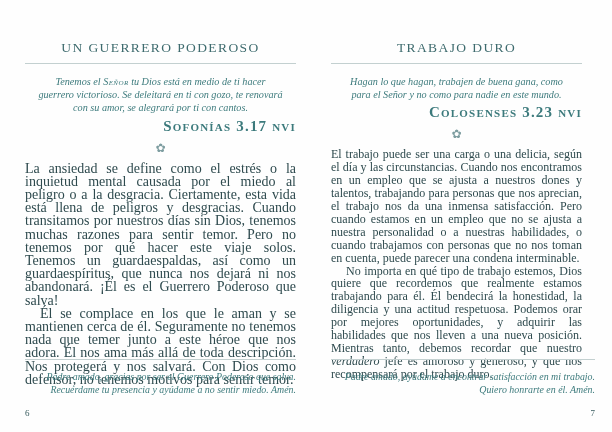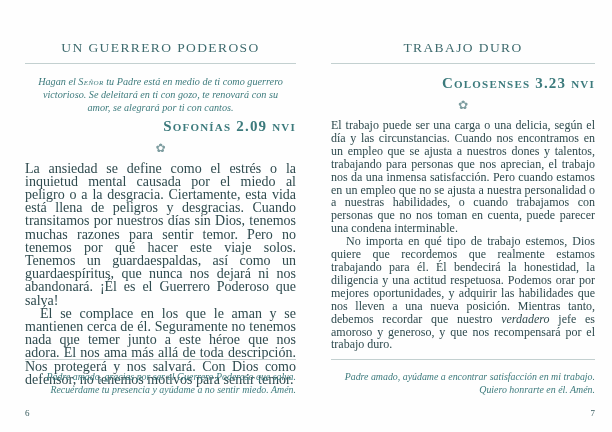--- a/index.html
+++ b/index.html
@@ -20,21 +20,21 @@
     background: #fefefe;
   }
   .page {
     position: relative;
     width: 306px;
     height: 432px;
     box-sizing: border-box;
     padding-top: 40px;
   }
   .page-left  { padding-left: 25px; padding-right: 10px; }
-  .page-right { padding-left: 25px; padding-right: 17px; }
+  .page-right { padding-left: 25px; padding-right: 30px; }
 
   .title {
     margin: 0 0 7px 0;
     font-size: 13.5px;
     font-weight: normal;
     letter-spacing: 1.4px;
     text-align: center;
     color: #3e6b6e;
   }
   .title-rule {
@@ -109,35 +109,36 @@
   .page-right .page-number { right: 17px; }
 </style>
 </head>
 <body>
 
 <div class="spread">
 
   <section class="page page-left">
     <h1 class="title">UN GUERRERO PODEROSO</h1>
     <div class="title-rule"></div>
-    <p class="verse"><span>Hagan el </span><span class="seg-smallcaps">Señor</span><span> tu Padre está en medio de ti como guerrero victorioso. Se deleitará en ti con gozo, te renovará con su amor, se alegrará por ti con cantos.</span></p>
-    <p class="verse-ref">Sofonías 2.09 nvi</p>
+    <p class="verse"><span>Tenemos el </span><span class="seg-smallcaps">Señor</span><span> tu Dios está en medio de ti hacer guerrero victorioso. Se deleitará en ti con gozo, te renovará con su amor, se alegrará por ti con cantos.</span></p>
+    <p class="verse-ref">Sofonías 3.17 nvi</p>
     <div class="ornament">✿</div>
     <p class="body-par"><span>La ansiedad se define como el estrés o la inquietud mental causada por el miedo al peligro o a la desgracia. Ciertamente, esta vida está llena de peligros y desgracias. Cuando transitamos por nuestros días sin Dios, tenemos muchas razones para sentir temor. Pero no tenemos por qué hacer este viaje solos. Tenemos un guardaespaldas, así como un guardaespíritus, que nunca nos dejará ni nos abandonará. ¡Él es el Guerrero Poderoso que salva!</span></p>
     <p class="body-par indented"><span>Él se complace en los que le aman y se mantienen cerca de él. Seguramente no tenemos nada que temer junto a este héroe que nos adora. Él nos ama más allá de toda descripción. Nos protegerá y nos salvará. Con Dios como defensor, no tenemos motivos para sentir temor.</span></p>
     <div class="footer">
       <div class="prayer-rule"></div>
       <p class="prayer">Padre amado, gracias por ser el Guerrero Poderoso que salva. Recuérdame tu presencia y ayúdame a no sentir miedo. Amén.</p>
     </div>
     <div class="page-number">6</div>
   </section>
 
   <section class="page page-right">
     <h1 class="title">TRABAJO DURO</h1>
     <div class="title-rule"></div>
+    <p class="verse"><span>Hagan lo que hagan, trabajen de buena gana, como para el Señor y no como para nadie en este mundo.</span></p>
     <p class="verse-ref">Colosenses 3.23 nvi</p>
     <div class="ornament">✿</div>
     <p class="body-par"><span>El trabajo puede ser una carga o una delicia, según el día y las circunstancias. Cuando nos encontramos en un empleo que se ajusta a nuestros dones y talentos, trabajando para personas que nos aprecian, el trabajo nos da una inmensa satisfacción. Pero cuando estamos en un empleo que no se ajusta a nuestra personalidad o a nuestras habilidades, o cuando trabajamos con personas que no nos toman en cuenta, puede parecer una condena interminable.</span></p>
     <p class="body-par indented"><span>No importa en qué tipo de trabajo estemos, Dios quiere que recordemos que realmente estamos trabajando para él. Él bendecirá la honestidad, la diligencia y una actitud respetuosa. Podemos orar por mejores oportunidades, y adquirir las habilidades que nos lleven a una nueva posición. Mientras tanto, debemos recordar que nuestro </span><span class="seg-italic">verdadero</span><span> jefe es amoroso y generoso, y que nos recompensará por el trabajo duro.</span></p>
     <div class="footer">
       <div class="prayer-rule"></div>
       <p class="prayer">Padre amado, ayúdame a encontrar satisfacción en mi trabajo. Quiero honrarte en él. Amén.</p>
     </div>
     <div class="page-number">7</div>
   </section>

